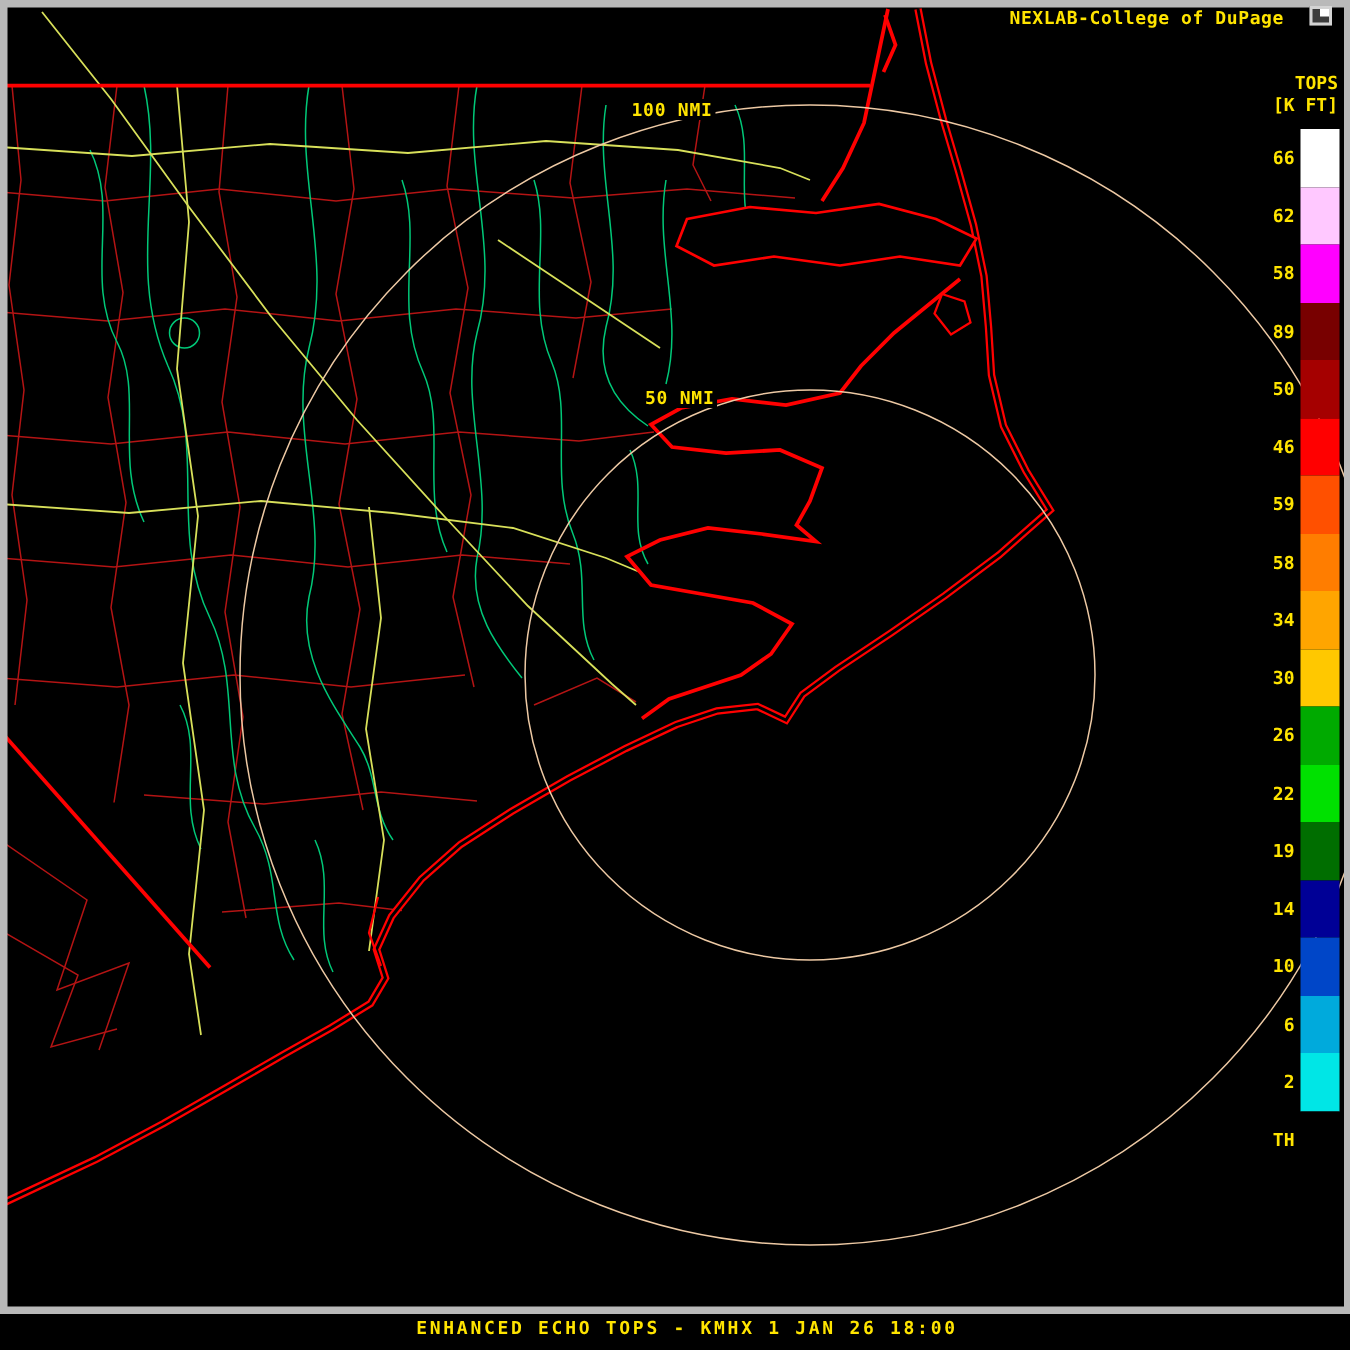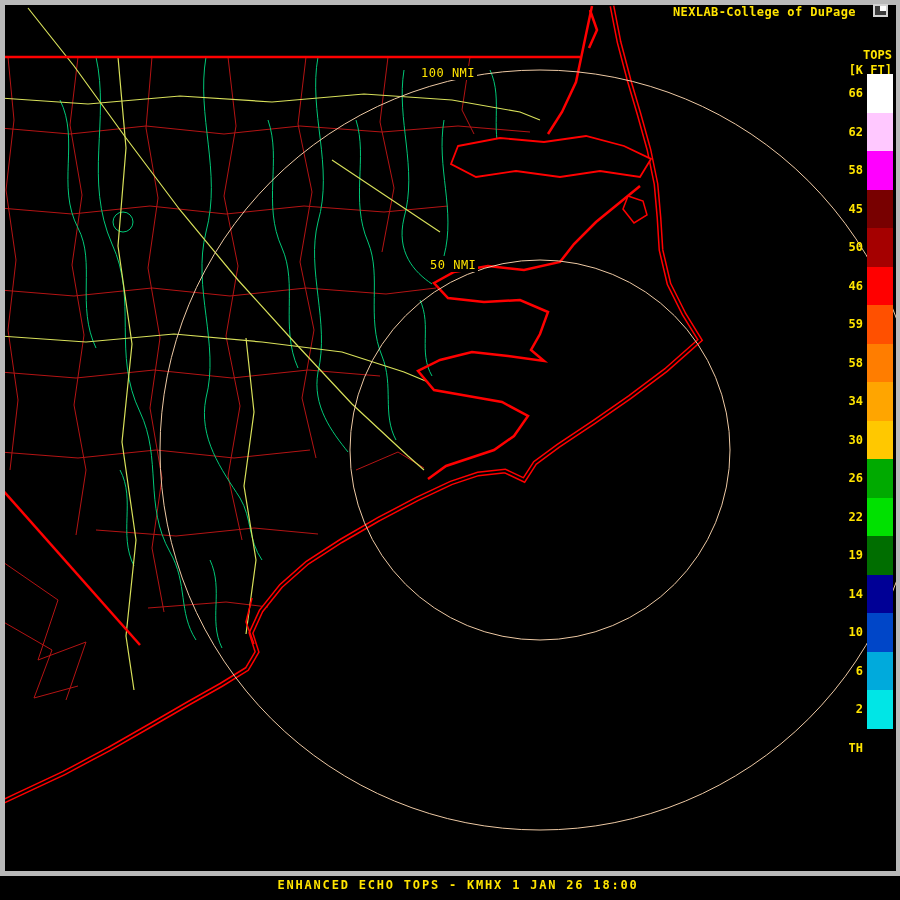--- a/index.html
+++ b/index.html
@@ -25,30 +25,30 @@
     position:absolute; top:4px; right:12px; z-index:7;
     width:15px; height:13px; border:2px solid #d3d3d3; background:#3c3c3c;
   }
   .logo-box::after{
     content:""; position:absolute; right:0; top:0; width:6px; height:5px; background:#fff;
   }
 
   .tops-label  { position:absolute; top:48px; right:8px; z-index:7; }
   .units-label { position:absolute; top:63px; right:8px; z-index:7; }
 
-  .legend { position:absolute; top:74px; right:7px; z-index:7; }
+  .legend { position:absolute; top:86px; right:7px; z-index:7; }
   .legend-row { display:flex; align-items:center; justify-content:flex-end; height:38.5px; }
   .legend-label {
     color:#ffe400; font-weight:bold; font-size:12px;
     width:24px; text-align:right; margin-right:4px;
   }
   .legend-swatch { width:26px; height:38.5px; display:inline-block; }
 
   .ring-label {
-    position:absolute; z-index:5; color:#ffe400; font-weight:normal; font-size:12px;
+    position:absolute; z-index:5; color:#ffe400; font-weight:bold; font-size:12px;
     background:#000; padding:0 2px; letter-spacing:0.5px;
   }
   .ring-label-outer { left:419px; top:66px; }
   .ring-label-inner { left:428px; top:258px; }
 
   .footer-caption {
     position:absolute; left:0; top:878px; width:900px; z-index:7;
     text-align:center; color:#ffe400; font-weight:bold; font-size:12px;
     letter-spacing:1.8px;
     padding-left:16px;
@@ -150,21 +150,21 @@
       </div>
       <div class="legend-row">
         <span class="legend-label">62</span>
         <span class="legend-swatch" style="background: rgb(255, 200, 255);"></span>
       </div>
       <div class="legend-row">
         <span class="legend-label">58</span>
         <span class="legend-swatch" style="background: rgb(255, 0, 255);"></span>
       </div>
       <div class="legend-row">
-        <span class="legend-label">45</span>
+        <span class="legend-label">89</span>
         <span class="legend-swatch" style="background: rgb(120, 0, 0);"></span>
       </div>
       <div class="legend-row">
         <span class="legend-label">50</span>
         <span class="legend-swatch" style="background: rgb(165, 0, 0);"></span>
       </div>
       <div class="legend-row">
         <span class="legend-label">46</span>
         <span class="legend-swatch" style="background: rgb(255, 0, 0);"></span>
       </div>

